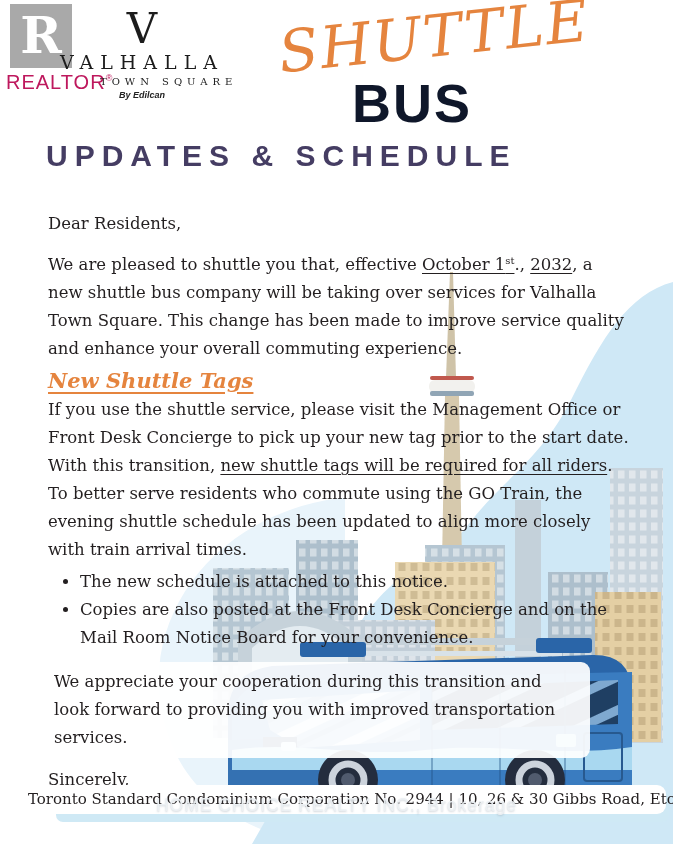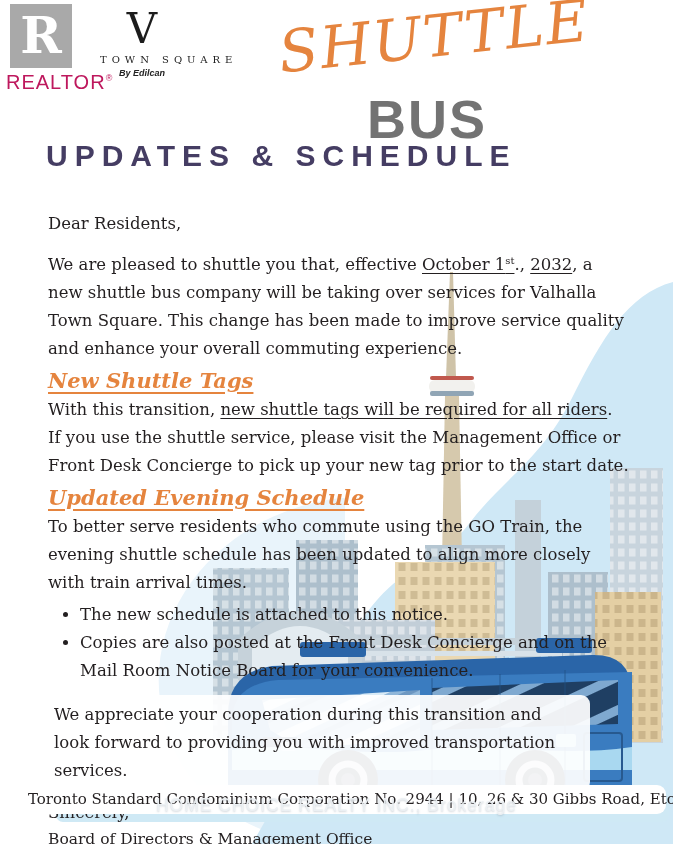--- a/index.html
+++ b/index.html
@@ -24,22 +24,22 @@
   .brand-name { font:19px/1 "DejaVu Serif", serif; letter-spacing:7px; margin-top:3px; white-space:nowrap; }
   .brand-sub { font:10px/1 "DejaVu Serif", serif; letter-spacing:5px; margin-top:5px; white-space:nowrap;padding-left:48px; }
   .brand-by { font:italic bold 9px/1 "Liberation Sans", sans-serif; margin-top:4px; color:#222; }
 
   .script-title {
     position:absolute; left:278px; top:8px; width:300px; z-index:2;
     font:italic 400 58px/1 "DejaVu Serif", serif; color:#e5843e;
     transform:rotate(-6deg); letter-spacing:2px;
   }
   .block-title {
-    position:absolute; left:367px; top:76px; z-index:2;
-    font:800 54px/1 "Liberation Sans", sans-serif; color:#737373; letter-spacing:2px;margin-top:16px;
+    position:absolute; left:352px; top:76px; z-index:2;
+    font:800 54px/1 "Liberation Sans", sans-serif; color:#0f172a; letter-spacing:2px;
   }
   .page-title {
     position:absolute; left:46px; top:138px; z-index:2; margin:0;
     font:600 30px/1.2 "Liberation Sans", sans-serif; color:#453d63; letter-spacing:7px;
     white-space:nowrap;
   }
 
   
   .content {
     position:absolute; left:48px; top:210px; width:584px; z-index:2;
@@ -173,40 +173,40 @@
 
   <div class="realtor">
     <div class="realtor-box">
       <span>R</span>
     </div>
     <div class="realtor-label"><span>REALTOR</span><sup>®</sup></div>
   </div>
 
   <div class="brand">
     <div class="brand-v">V</div>
+    <div class="brand-name">VALHALLA</div>
     <div class="brand-sub">TOWN SQUARE</div>
     <div class="brand-by">By Edilcan</div>
   </div>
 
   <div class="script-title">SHUTTLE</div>
   <div class="block-title">BUS</div>
   <h1 class="page-title">UPDATES &amp; SCHEDULE</h1>
 
   <main class="content">
     <p class="sal">Dear Residents,</p>
 
     <p class="para"><span>We are pleased to shuttle you that, effective </span><span class="u"><span>October 1</span><sup>st</sup></span><span>., </span><span class="u">2032</span><span>, a new shuttle bus company will be taking over services for Valhalla Town Square. This change has been made to improve service quality and enhance your overall commuting experience.</span></p>
 
     <h2 class="sec">New Shuttle Tags</h2>
 
+    <p class="para">If you use the shuttle service, please visit the Management Office or Front Desk Concierge to pick up your new tag prior to the start date.</p>
+
     <p class="para"><span>With this transition, </span><span class="u">new shuttle tags will be required for all riders</span><span>.</span></p>
 
-    <p class="para">If you use the shuttle service, please visit the Management Office or Front Desk Concierge to pick up your new tag prior to the start date.</p>
-
-    <h2 class="sec">Updated Evening Schedule</h2>
 
     <p class="para">To better serve residents who commute using the GO Train, the evening shuttle schedule has been updated to align more closely with train arrival times.</p>
 
     <ul class="bullets">
       <li>The new schedule is attached to this notice.</li>
       <li>Copies are also posted at the Front Desk Concierge and on the Mail Room Notice Board for your convenience.</li>
     </ul>
 
     <div class="closing-box">
       <p>We appreciate your cooperation during this transition and look forward to providing you with improved transportation services.</p>

